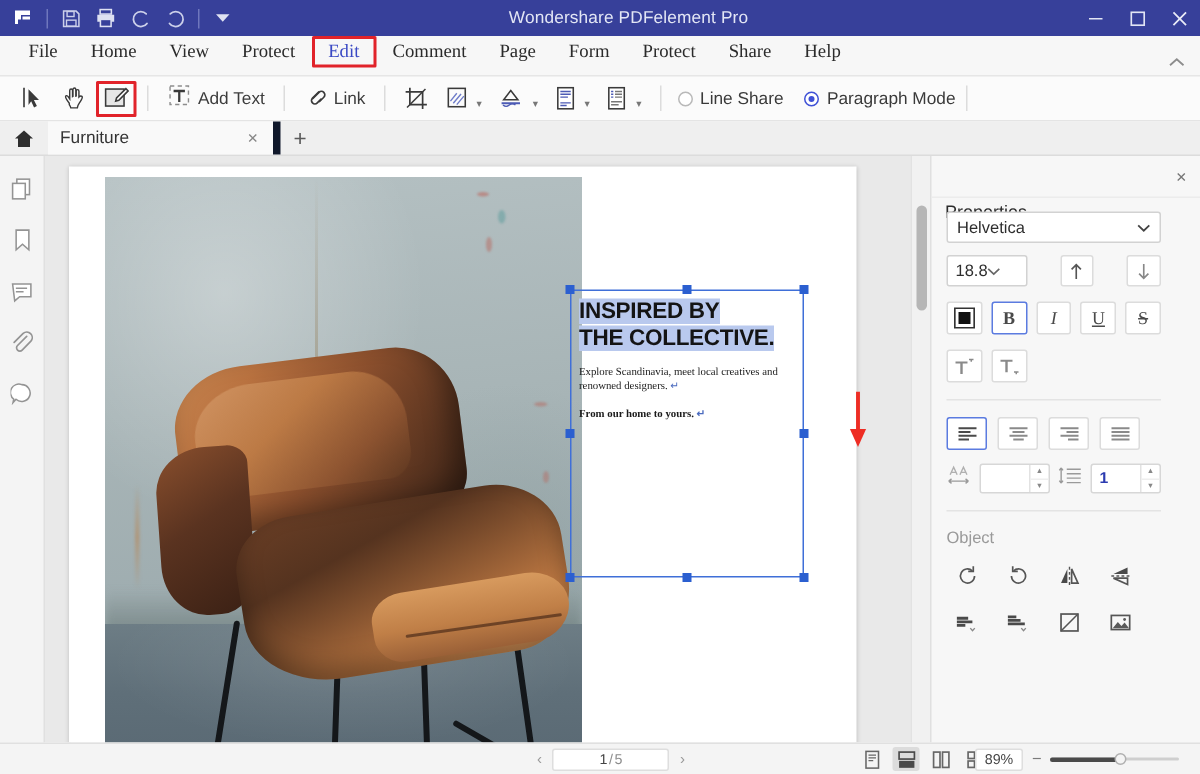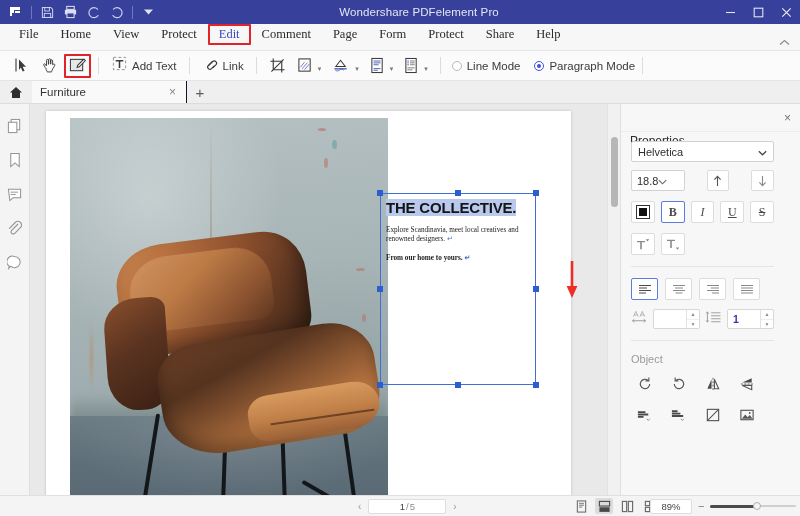--- a/index.html
+++ b/index.html
@@ -74,21 +74,21 @@
   }
   .radio .lbl { font-size: 11.5px; color: #3a3a3a; }
 
   
   .tabstrip {
     height: 23px; flex: 0 0 23px; background: #efefef;
     display: flex; align-items: stretch; border-bottom: 1px solid #dcdcdc;
   }
   .home-tab { width: 32px; display: flex; align-items: center; justify-content: center; }
   .doc-tab {
-    width: 155px; background: #f9f9f9; border-right: 1px solid #0f172a;
+    width: 155px; background: #f9f9f9; border-right: 5px solid #0f172a;
     display: flex; align-items: center; padding: 0 8px; position: relative;
   }
   .doc-tab .name { font-size: 11.5px; color: #333; flex: 1; }
   .tab-close { font-size: 12px; color: #888; line-height: 10px; padding: 0 2px; }
   .tab-add { width: 26px; display: flex; align-items: center; justify-content: center; font-size: 15px; color: #5a5a5a; }
 
   
   .body-row { flex: 1 1 auto; display: flex; min-height: 0; }
 
   .leftrail {
@@ -281,21 +281,21 @@
   .pg-field {
     width: 78px; height: 15px; background: #fff; border: 1px solid #dedede; border-radius: 2px;
     display: flex; align-items: center; justify-content: center; font-size: 9.5px; color: #444; gap: 1px;
   }
   .pg-field .tot { color: #8c8c8c; }
   .view-modes { position: absolute; left: 572px; display: flex; gap: 5px; align-items: center; }
   .vm-btn { width: 18px; height: 16px; display: flex; align-items: center; justify-content: center; border-radius: 2px; }
   .vm-btn.act { background: #dcdcdc; }
   .zoom-area { position: absolute; left: 650px; display: flex; align-items: center; gap: 6px; }
   .zoom-field {
-    width: 42px; height: 15px; background: #fff; border: 1px solid #dedede; border-radius: 2px;
+    width: 32px; height: 15px; background: #fff; border: 1px solid #dedede; border-radius: 2px;
     display: flex; align-items: center; justify-content: center; font-size: 9.5px; color: #444;
   }
   .zm-sign { font-size: 11px; color: #7a7a7a; }
   .slider { width: 86px; height: 12px; position: relative; display: flex; align-items: center; }
   .slider .track { position: absolute; left: 0; right: 0; height: 2px; background: #cfcfcf; border-radius: 2px; }
   .slider .fill { position: absolute; left: 0; width: 52%; height: 3px; background: #4a4a4a; border-radius: 2px; }
   .slider .knob { position: absolute; left: 50%; width: 8px; height: 8px; border-radius: 50%; background: #f4f4f4; border: 1px solid #b0b0b0; }
 </style>
 </head>
 <body>
@@ -454,21 +454,21 @@
           <rect x="2" y="1.5" width="11" height="15" fill="#fff" stroke="#3a3a3a" stroke-width="1.1"></rect>
           <path d="M3.6 4.2h1.6M3.6 6.2h1.6M3.6 8.2h1.6" stroke="#4d5bb5" stroke-width="1"></path>
           <path d="M6.4 4.2h5M6.4 6.2h5M6.4 8.2h5M3.6 11.5h7.8M3.6 13.6h5.4" stroke="#777" stroke-width="1"></path>
         </svg>
       <span class="caret">▾</span>
     </div>
     <div class="tb-sep"></div>
     <div class="radio-group">
       <div class="radio">
         <span class="dot"></span>
-        <span class="lbl">Line Mode</span>
+        <span class="lbl">Line Share</span>
       </div>
       <div class="radio on">
         <span class="dot"></span>
         <span class="lbl">Paragraph Mode</span>
       </div>
     </div>
     <div class="tb-sep"></div>
   </div>
 
   <div class="tabstrip">
@@ -557,20 +557,21 @@
             <div class="handle" style="left:75px;top:-3px;"></div>
             <div class="handle" style="right:-3px;top:-3px;"></div>
             <div class="handle" style="left:-3px;top:93px;"></div>
             <div class="handle" style="right:-3px;top:93px;"></div>
             <div class="handle" style="left:-3px;bottom:-3px;"></div>
             <div class="handle" style="left:75px;bottom:-3px;"></div>
             <div class="handle" style="right:-3px;bottom:-3px;"></div>
           </div>
 
           <div class="txtblock">
+            <div class="headline"><span>INSPIRED BY</span></div>
             <div class="headline"><span>THE COLLECTIVE.</span></div>
             <div class="para"><span>Explore Scandinavia, meet local creatives and renowned designers.</span> <span class="pilcrow">↵</span></div>
             <div class="para b"><span>From our home to yours.</span> <span class="pilcrow">↵</span></div>
           </div>
 
           <div class="red-arrow">
             <svg width="14" height="38" viewBox="0 0 14 38">
                 <path d="M7 0v27" stroke="#ee2d24" stroke-width="2.6"></path>
                 <path d="M7 37L1.6 25h10.8z" fill="#ee2d24"></path>
               </svg>

